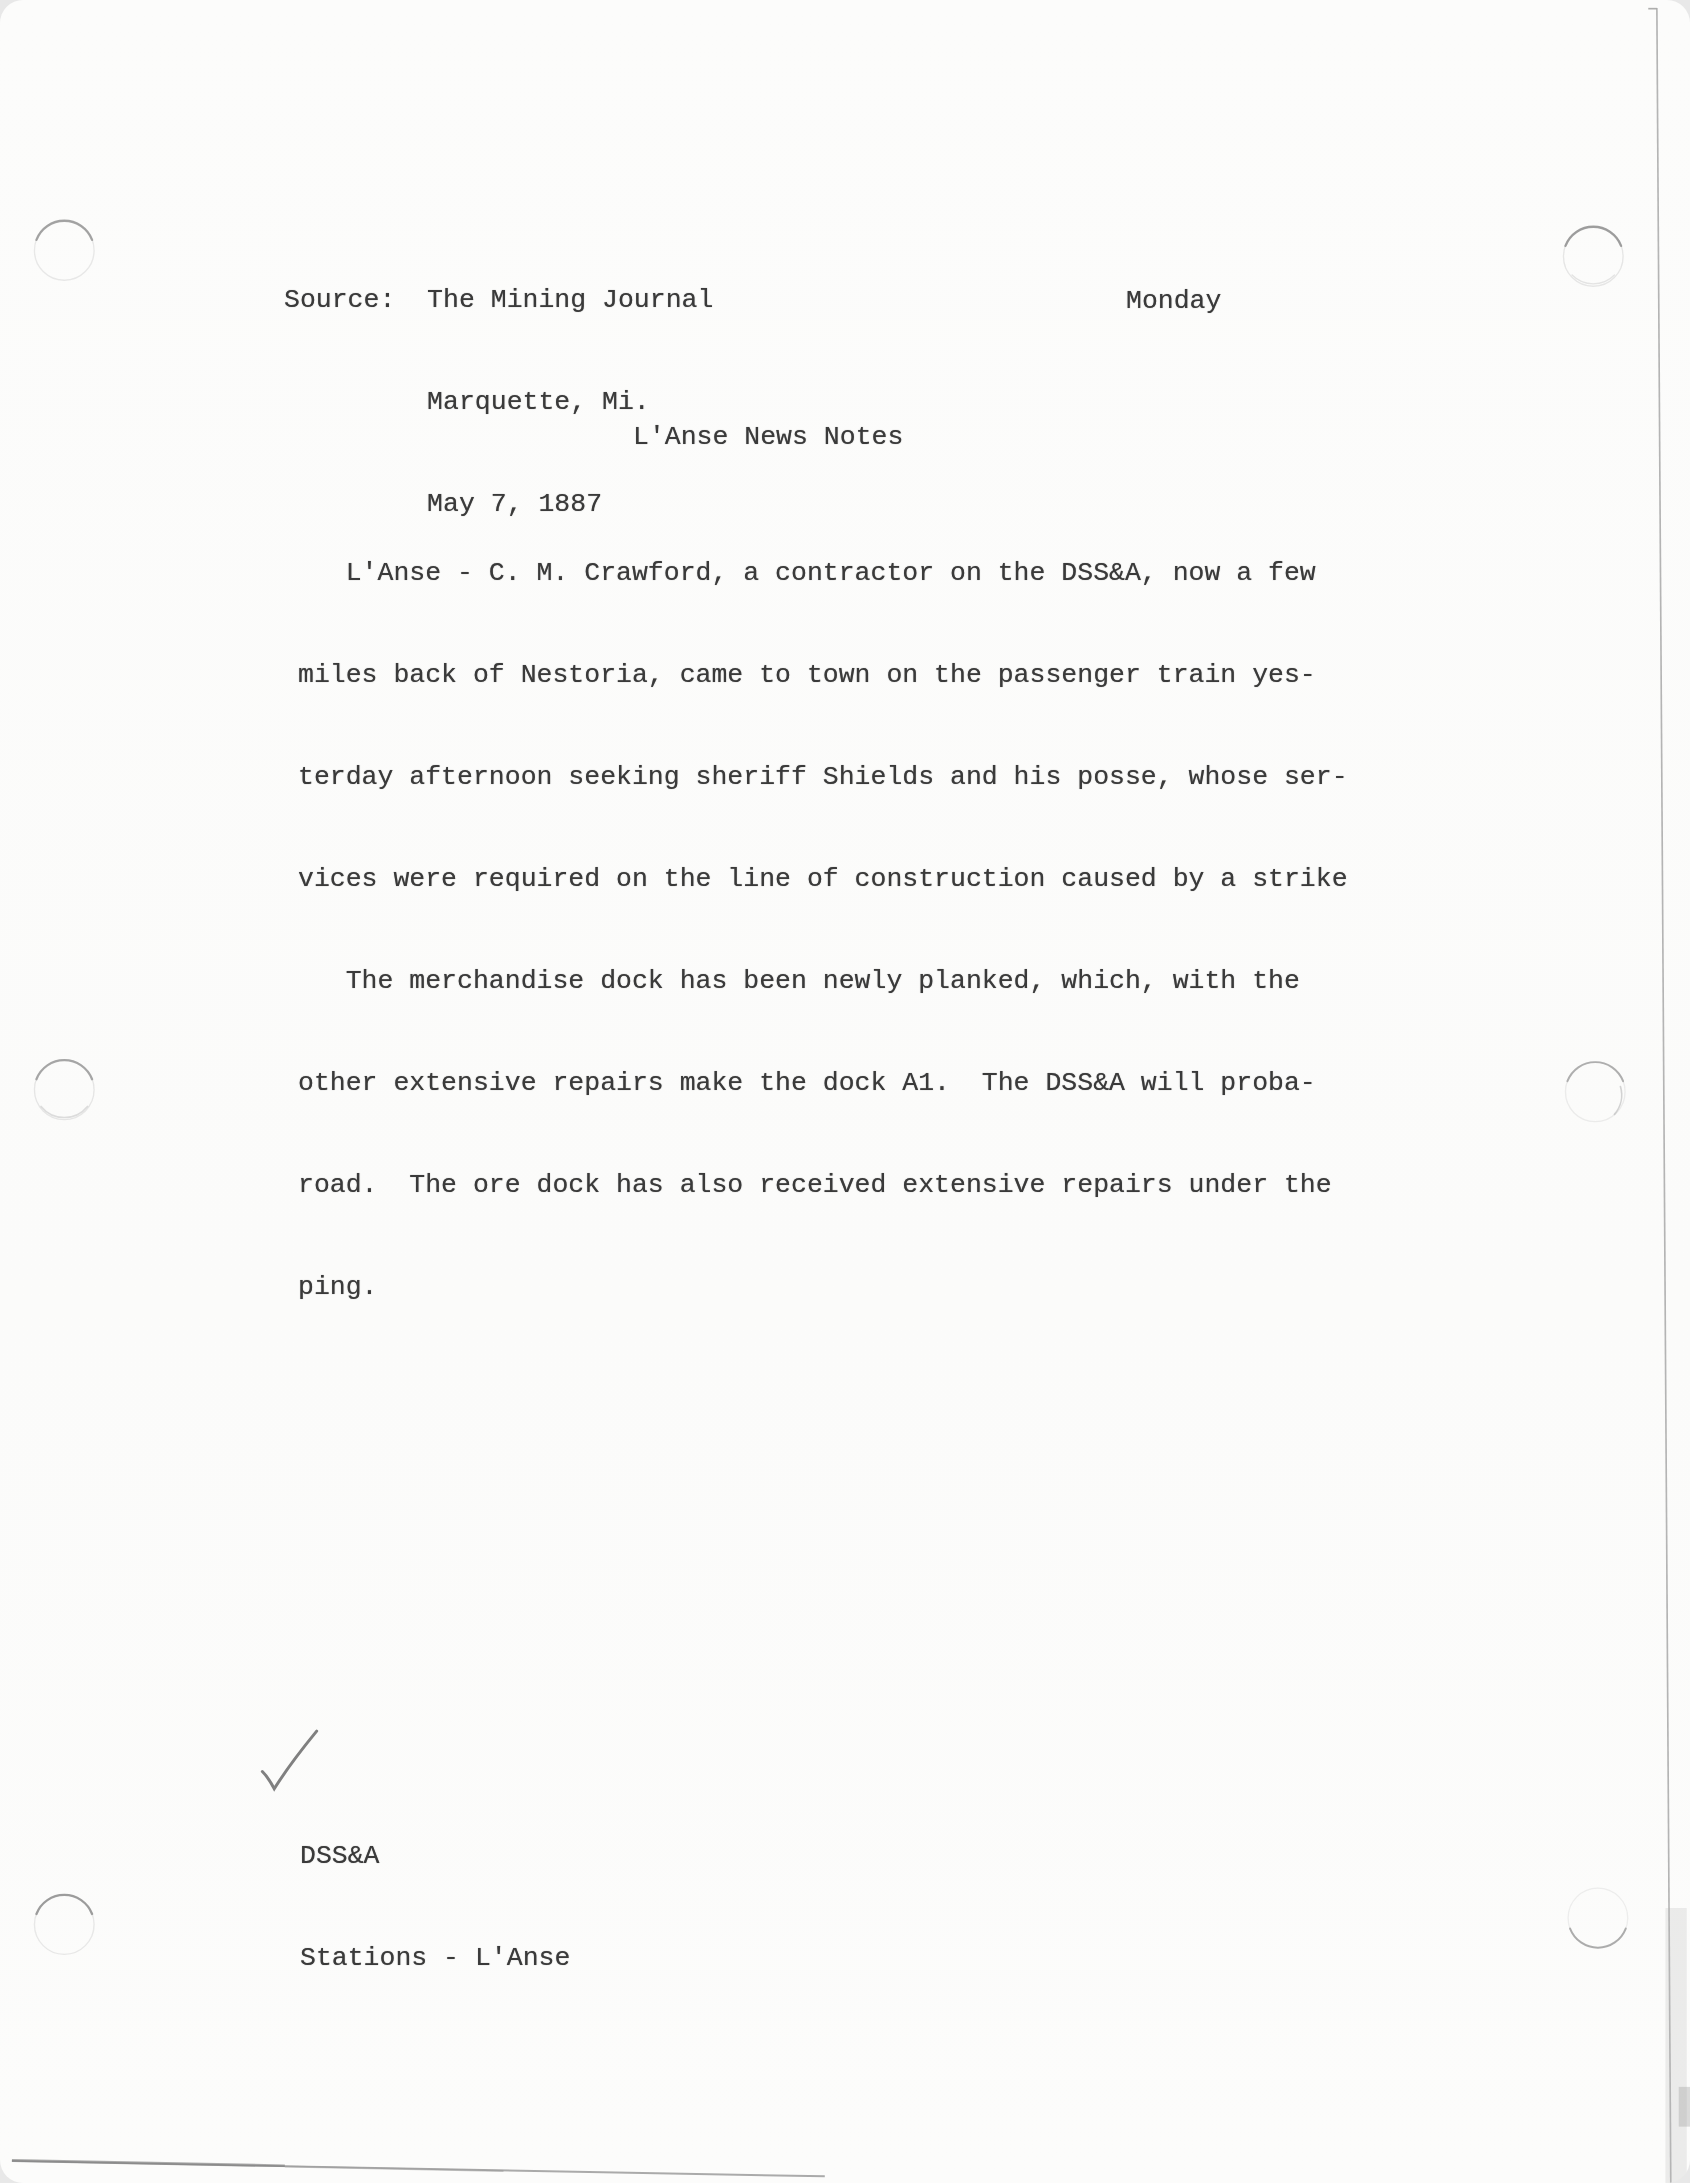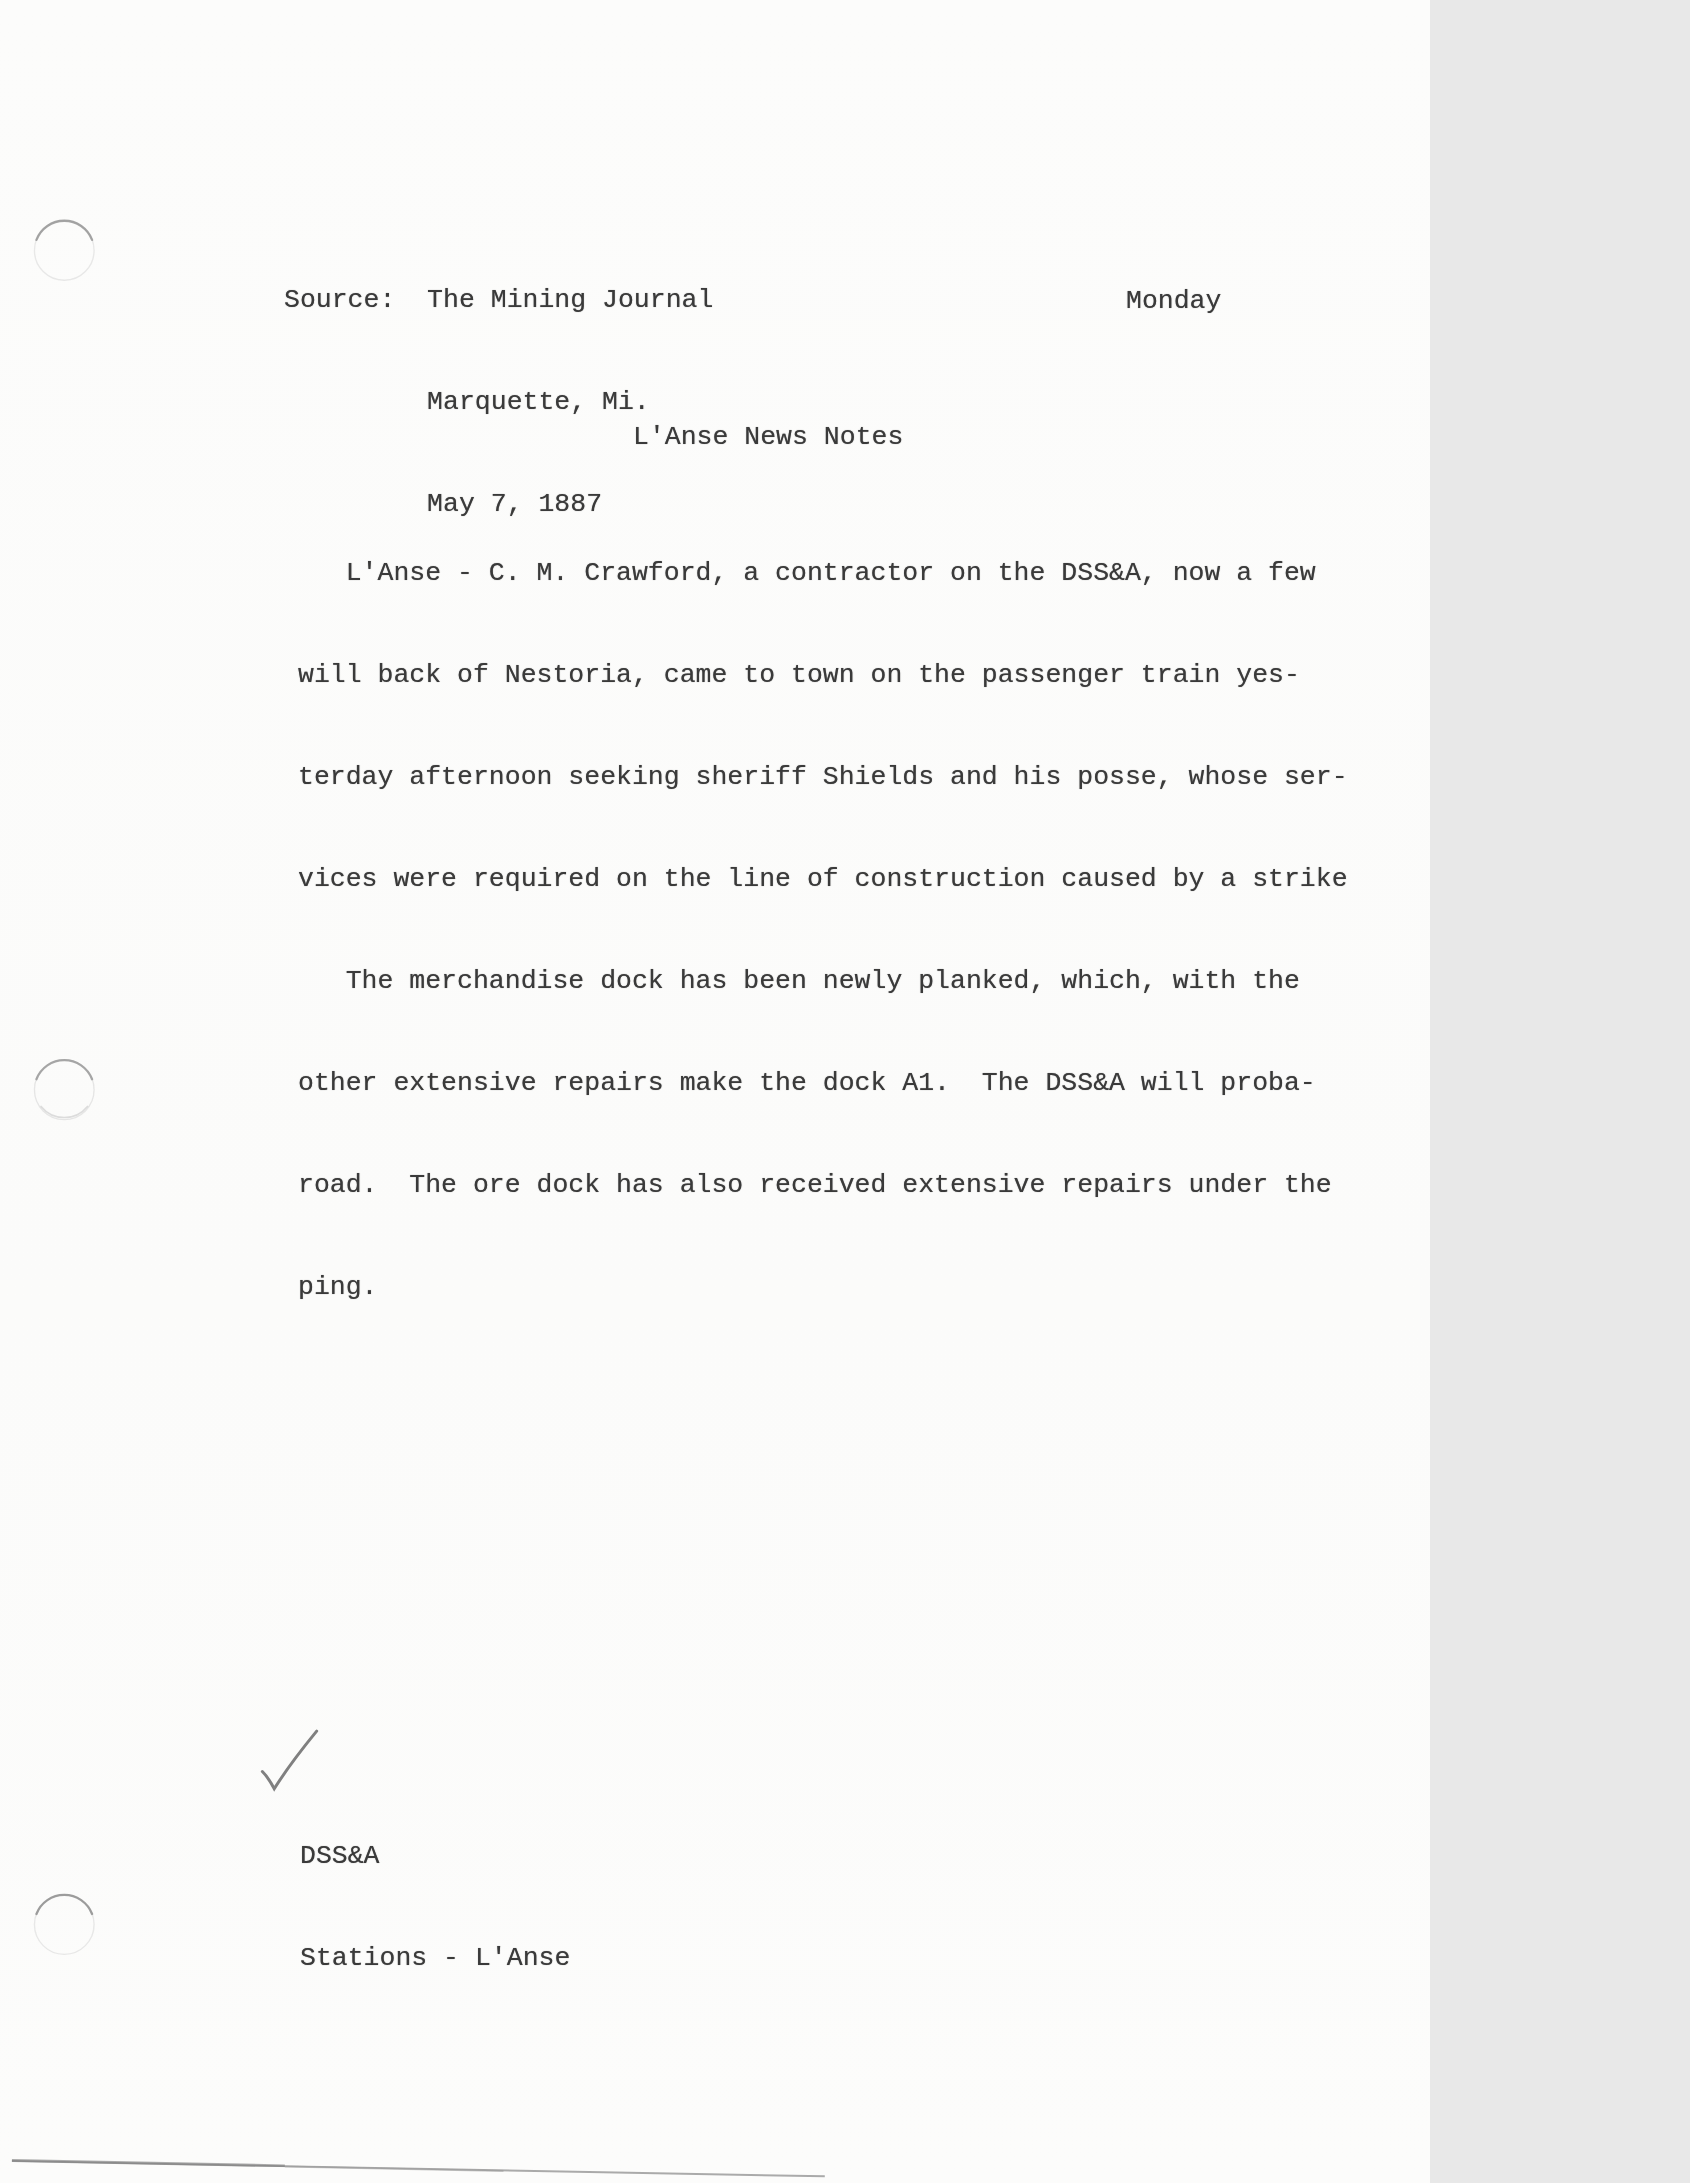--- a/index.html
+++ b/index.html
@@ -1,22 +1,23 @@
 <!DOCTYPE html>
 <html style="font-size:10.6px"><head>
 <meta charset="utf-8">
 <style>
   html,body{margin:0;padding:0;background:#e8e8e8;}
   .paper{
     position:relative;
-    width:1430px;height:2183px;
+    width:1690px;height:2183px;
     background:linear-gradient(180deg,#fcfcfb 0%,#fbfbfa 60%,#fcfcfb 100%);
     overflow:hidden;
     font-family:"Liberation Mono","DejaVu Sans Mono",monospace;
     color:#383838;
+    border-radius:23px;
   }
   .typed{
     position:absolute;
     font-size:26.5px;
     line-height:34px;
     white-space:pre;
     letter-spacing:0px;
     color:#3a3a3a;
     text-shadow:0 0 0.7px rgba(55,55,55,0.55), 0 0 1.3px rgba(90,90,90,0.18);
   }
@@ -37,21 +38,21 @@
     <div>Source:  The Mining Journal</div>
     <div>         Marquette, Mi.</div>
     <div>         May 7, 1887</div>
   </div>
   <div class="typed saturday">Monday</div>
 
   <div class="typed doc-title">L'Anse News Notes</div>
 
   <div class="typed body-block">
     <div>   L'Anse - C. M. Crawford, a contractor on the DSS&amp;A, now a few</div>
-    <div>will back of Nestoria, came to town on the passenger train yes-</div>
+    <div>miles back of Nestoria, came to town on the passenger train yes-</div>
     <div>terday afternoon seeking sheriff Shields and his posse, whose ser-</div>
     <div>vices were required on the line of construction caused by a strike</div>
     <div>   The merchandise dock has been newly planked, which, with the</div>
     <div>other extensive repairs make the dock A1.  The DSS&amp;A will proba-</div>
     <div>road.  The ore dock has also received extensive repairs under the</div>
     <div>ping.</div>
   </div>
 
   <div class="typed footer-block">
     <div>DSS&amp;A</div>

